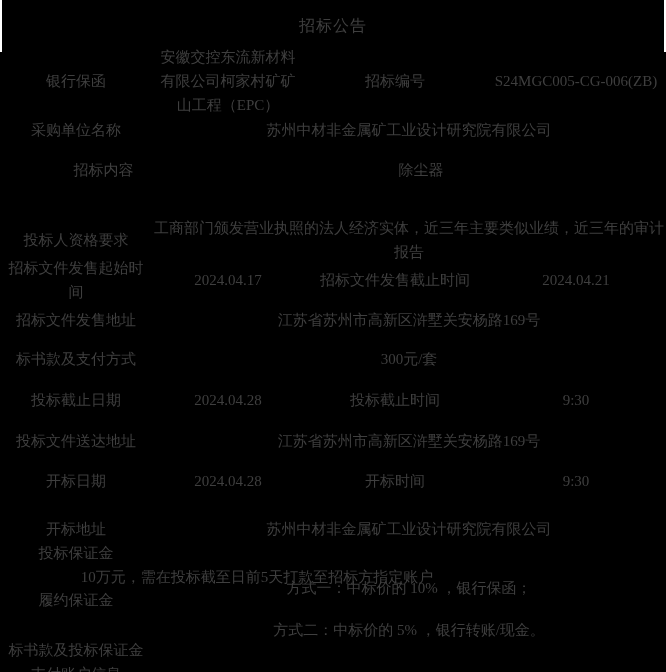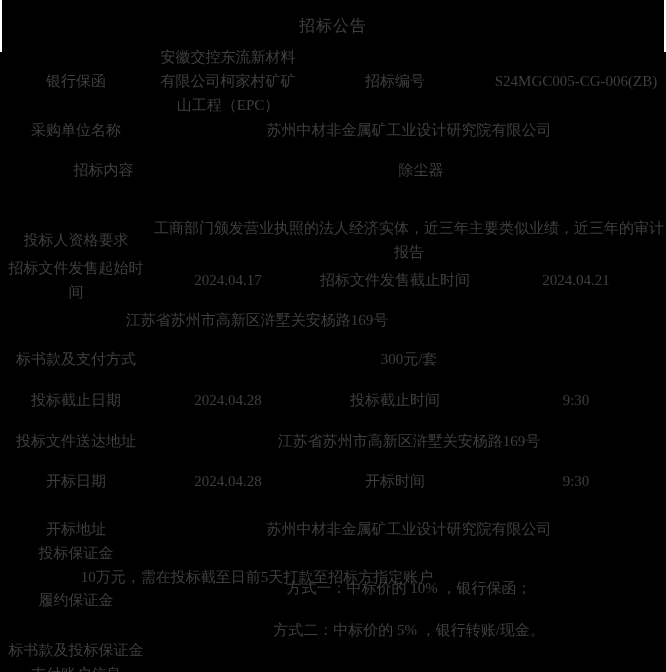--- a/index.html
+++ b/index.html
@@ -56,20 +56,21 @@
         <div class="cell c1">投标人资格要求</div>
         <div class="cell cspan">工商部门颁发营业执照的法人经济实体，近三年主要类似业绩，近三年的审计报告</div>
       </div>
       <div class="row" style="height: 40px; justify-content: space-between;">
         <div class="cell c1">招标文件发售起始时间</div>
         <div class="cell c2">2024.04.17</div>
         <div class="cell c3">招标文件发售截止时间</div>
         <div class="cell c4">2024.04.21</div>
       </div>
       <div class="row" style="height: 39px;">
+        <div class="cell c1">招标文件发售地址</div>
         <div class="cell cspan">江苏省苏州市高新区浒墅关安杨路169号</div>
       </div>
       <div class="row" style="height: 40px;">
         <div class="cell c1">标书款及支付方式</div>
         <div class="cell cspan">300元/套</div>
       </div>
       <div class="row" style="height: 42px; justify-content: center;">
         <div class="cell c1">投标截止日期</div>
         <div class="cell c2">2024.04.28</div>
         <div class="cell c3">投标截止时间</div>

